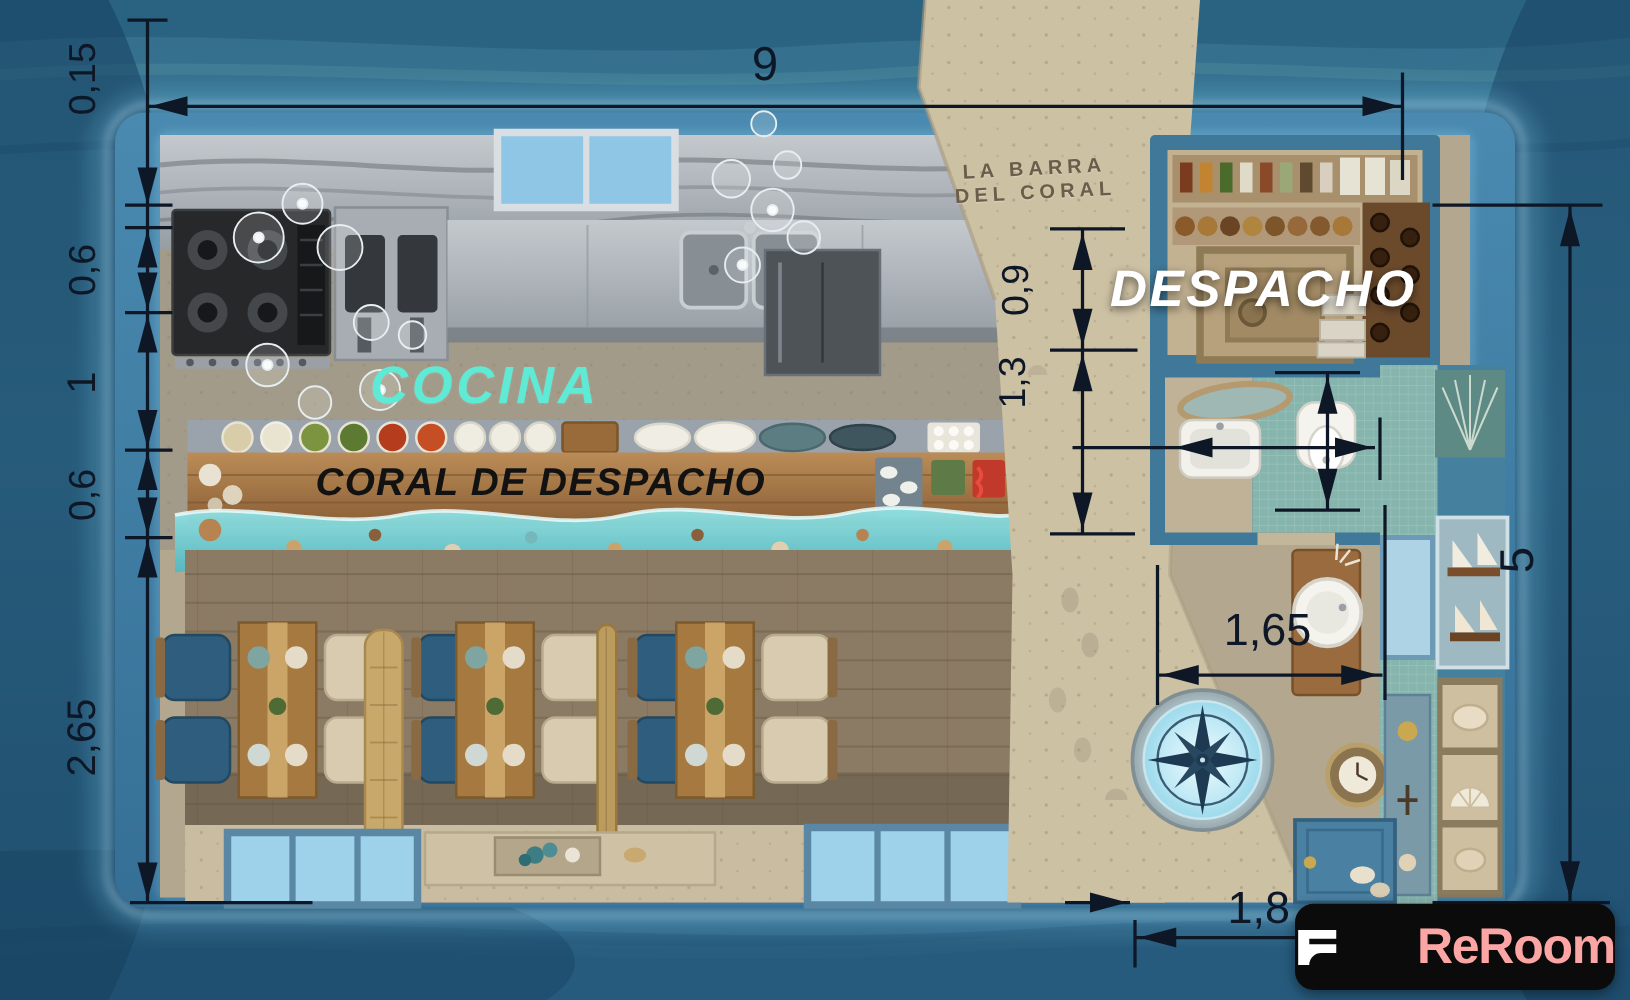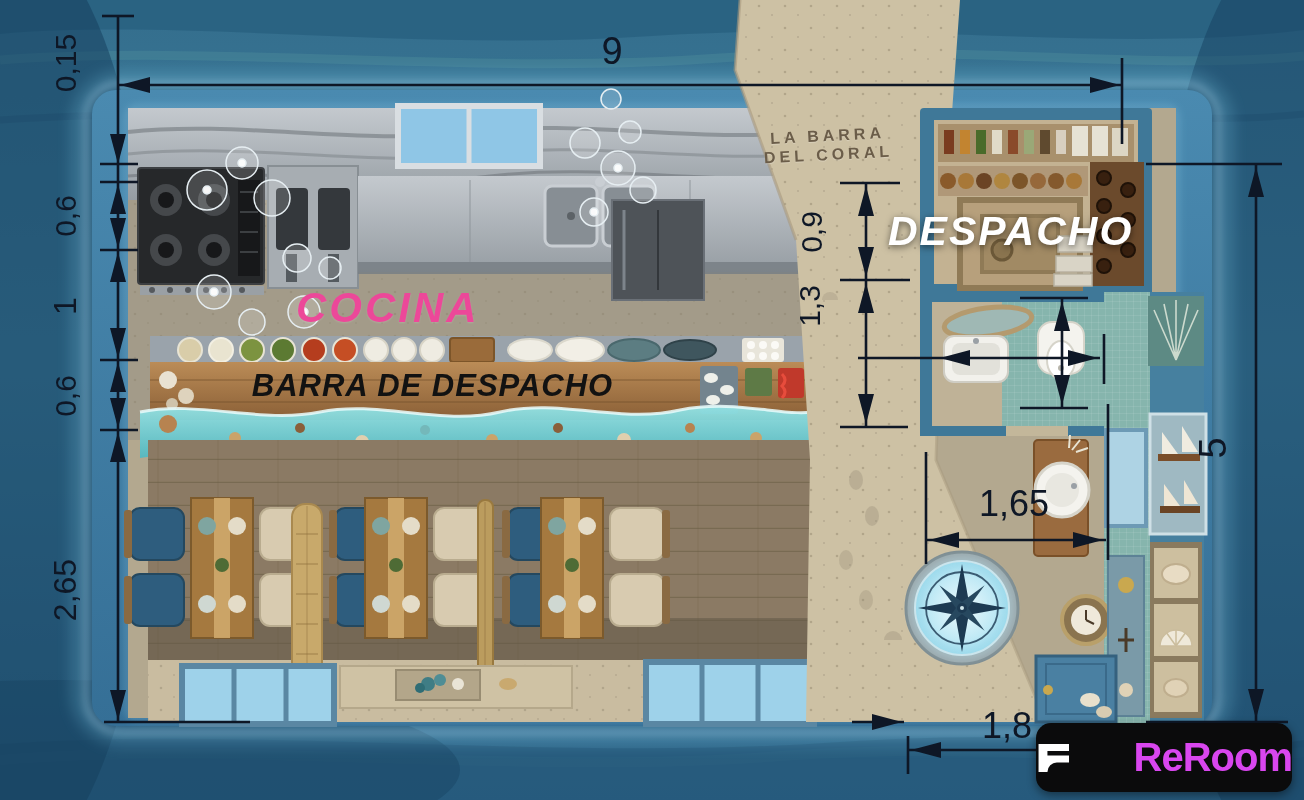--- a/index.html
+++ b/index.html
@@ -4,21 +4,21 @@
 <style>
   html,body{margin:0;padding:0;background:#10344c;}
   .stage{
     position:relative;width:1304px;height:800px;overflow:hidden;
     font-family:"Liberation Sans",sans-serif;
   }
   .stage svg.scene{position:absolute;left:0;top:0;}
   .overlay-label{position:absolute;line-height:1.05;white-space:nowrap;}
   .label-cocina{
     left:296px;top:284px;font:italic 800 42px "Liberation Sans",sans-serif;
-    color:#ec4899;letter-spacing:3px;text-shadow:0 1px 2px rgba(255,255,255,.15);
+    color:#5eead4;letter-spacing:3px;text-shadow:0 1px 2px rgba(255,255,255,.15);
   }
   .label-meson{
     left:150px;top:368px;width:565px;text-align:center;
     font:italic 800 31px "Liberation Sans",sans-serif;color:#121212;letter-spacing:1px;
   }
   .label-despensa{
     left:888px;top:208px;font:italic 800 41px "Liberation Sans",sans-serif;
     color:#ffffff;letter-spacing:2px;text-shadow:0 2px 7px rgba(0,0,0,.55);
   }
   .label-barra{
@@ -26,21 +26,21 @@
     font:700 16px "Liberation Sans",sans-serif;color:#6b5d49;letter-spacing:4px;
     transform:rotate(-3deg);text-shadow:0 1px 1px rgba(255,255,255,.25);
   }
   .label-barra div{line-height:1.2;}
   .logo{
     position:absolute;left:1036px;top:723px;width:256px;height:69px;
     background:#0b0b0c;border-radius:15px;display:flex;align-items:center;
     justify-content:center;gap:14px;box-shadow:0 3px 10px rgba(0,0,0,.45);
   }
   .logo-text{
-    font:800 40px "Liberation Sans",sans-serif;color:#d946ef;letter-spacing:-1px;margin-left:48px;
+    font:800 40px "Liberation Sans",sans-serif;color:#fca5a5;letter-spacing:-1px;margin-left:48px;
   }
   .dim-text{fill:#0e1726;font-family:"Liberation Sans",sans-serif;font-weight:500;}
 </style>
 </head>
 <body>
 
 <div class="stage">
 <svg class="scene" width="1304" height="800" viewBox="0 0 1304 800">
   <defs>
     <linearGradient id="waterG" x1="0" y1="0" x2="0" y2="1">
@@ -557,21 +557,21 @@
       <text class="dim-text" x="822" y="232" font-size="30" text-anchor="middle" transform="rotate(-90 822 232)">0,9</text>
       <text class="dim-text" x="820" y="306" font-size="30" text-anchor="middle" transform="rotate(-90 820 306)">1,3</text>
       <text class="dim-text" x="1226" y="448" font-size="38" text-anchor="middle" transform="rotate(-90 1226 448)">5</text>
       <text class="dim-text" x="1014" y="516" font-size="36" text-anchor="middle">1,65</text>
       <text class="dim-text" x="1007" y="738" font-size="36" text-anchor="middle">1,8</text>
     </g>
   </g>
 </svg>
 
 <div class="overlay-label label-cocina">COCINA</div>
-<div class="overlay-label label-meson">BARRA DE DESPACHO</div>
+<div class="overlay-label label-meson">CORAL DE DESPACHO</div>
 <div class="overlay-label label-despensa">DESPACHO</div>
 <div class="overlay-label label-barra">
   <div>LA BARRA</div>
   <div>DEL CORAL</div>
 </div>
 
 <div class="logo">
   <svg width="54" height="48" viewBox="0 0 56 48">
     <path d="M4 2 h48 v11 h-34 v7 h34 v11 h-19 a15 15 0 0 0 -15 15 v0 h-14 z" fill="#ffffff"></path>
   </svg>

